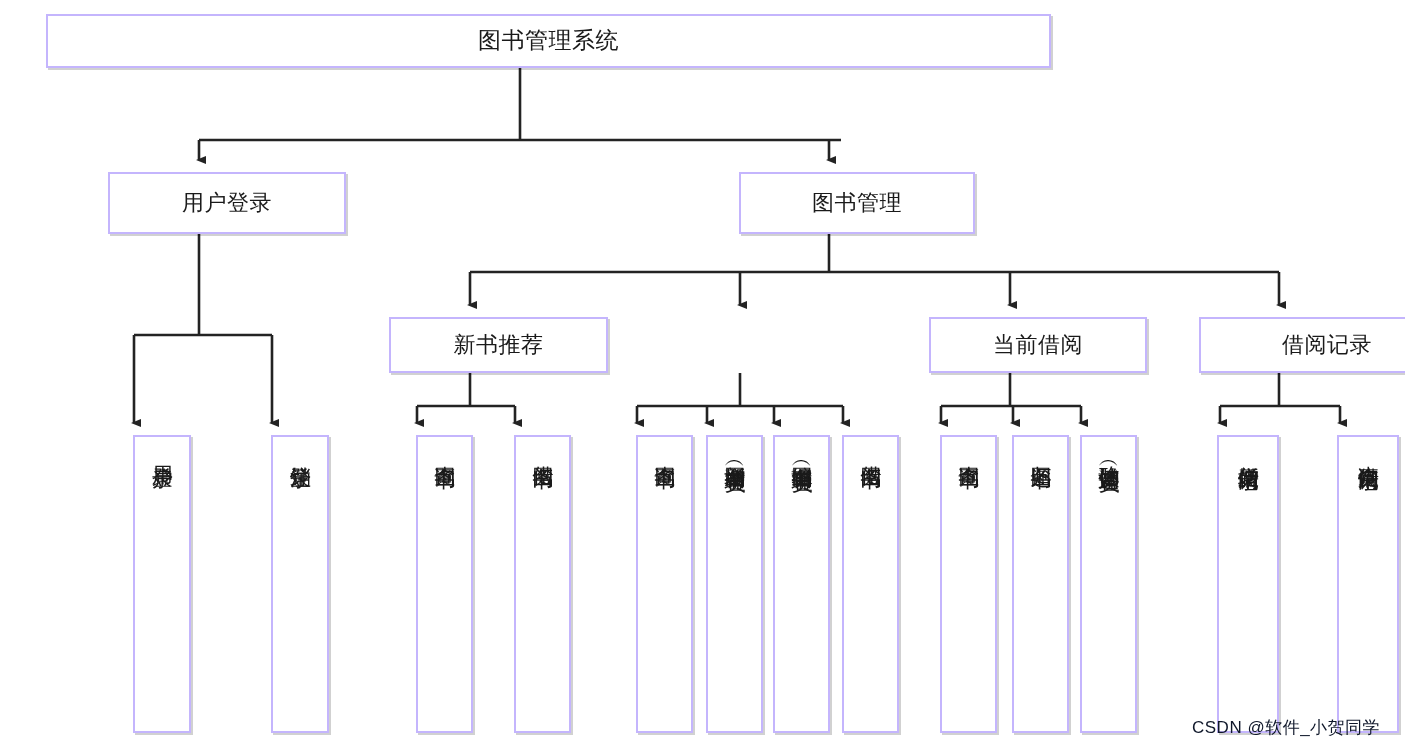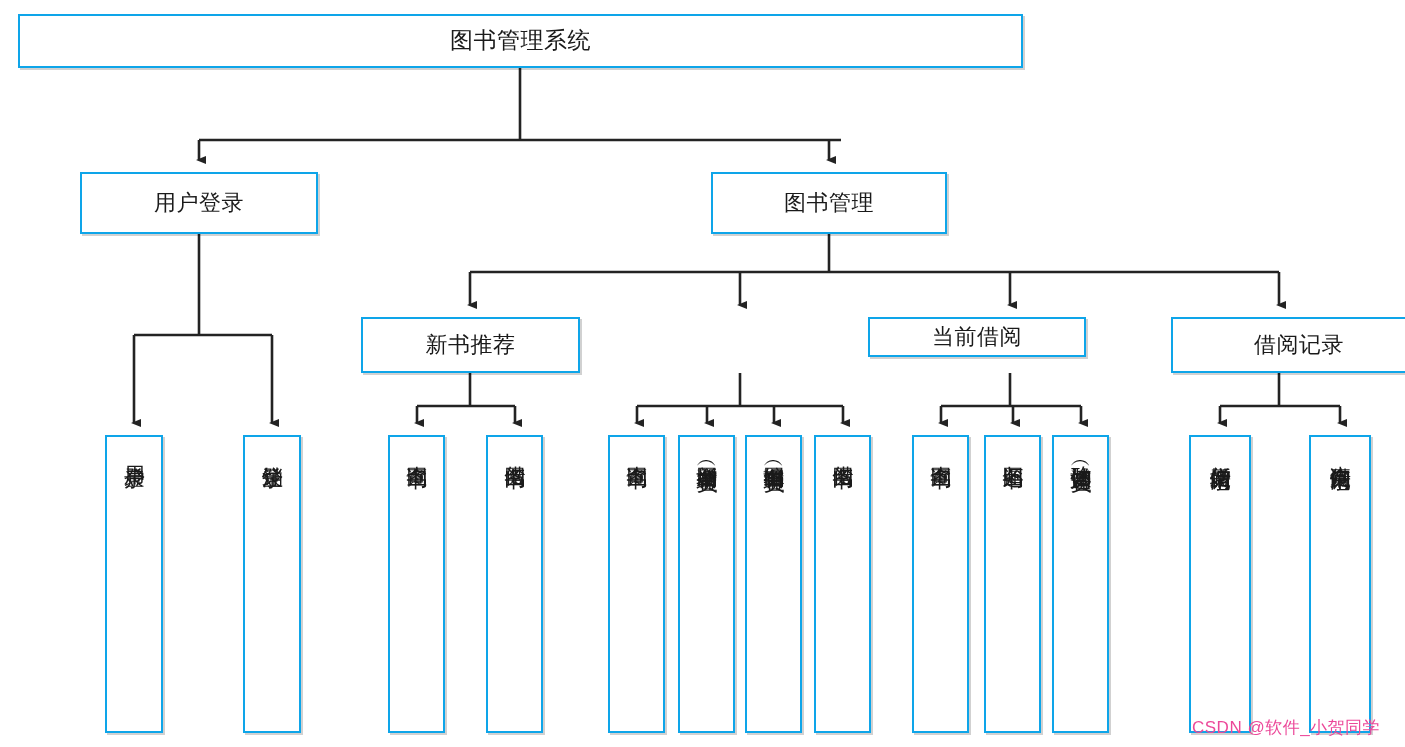--- a/index.html
+++ b/index.html
@@ -22,25 +22,26 @@
     left: 0;
     top: 0;
     width: 1405px;
     height: 747px;
     pointer-events: none;
   }
   .node {
     position: absolute;
     box-sizing: border-box;
     background: #ffffff;
-    border: 2px solid #0ea5e9;
+    border: 2px solid #c4b5fd;
     display: flex;
     align-items: center;
     justify-content: center;
     box-shadow: 2px 2px 0 rgba(0,0,0,0.18);
+    margin-left: 28px;
   }
   .node .label {
     color: #1a1a1a;
     text-align: center;
     line-height: 1.12;
     letter-spacing: 0.5px;
   }
   .node.horiz .label {
     font-size: 22px;
   }
@@ -55,21 +56,21 @@
   .node.vert .label {
     writing-mode: vertical-rl;
     text-orientation: upright;
     font-size: 21px;
     line-height: 1.18;
     letter-spacing: 1px;
     white-space: nowrap;
   }
   .watermark {
     position: absolute;
-    color: #ec4899;
+    color: #0f172a;
     font-size: 17px;
     white-space: nowrap;
     letter-spacing: 0.5px;
   }
 </style>
 </head>
 <body>
 
 <div id="canvas">
 
@@ -130,21 +131,21 @@
   <div class="node horiz" style="left:80px; top:172px; width:238px; height:62px;">
     <span class="label">用户登录</span>
   </div>
   <div class="node horiz" style="left:711px; top:172px; width:236px; height:62px;">
     <span class="label">图书管理</span>
   </div>
 
   <div class="node horiz" style="left:361px; top:317px; width:219px; height:56px;">
     <span class="label">新书推荐</span>
   </div>
-  <div class="node horiz" style="left:868px; top:317px; width:218px; height:40px;">
+  <div class="node horiz" style="left:901px; top:317px; width:218px; height:56px;">
     <span class="label">当前借阅</span>
   </div>
   <div class="node horiz" style="left:1171px; top:317px; width:256px; height:56px;">
     <span class="label">借阅记录</span>
   </div>
 
   <div class="node vert" style="left:105px; top:435px; width:58px; height:298px;">
     <span class="label">用户登录</span>
   </div>
   <div class="node vert" style="left:243px; top:435px; width:58px; height:298px;">

